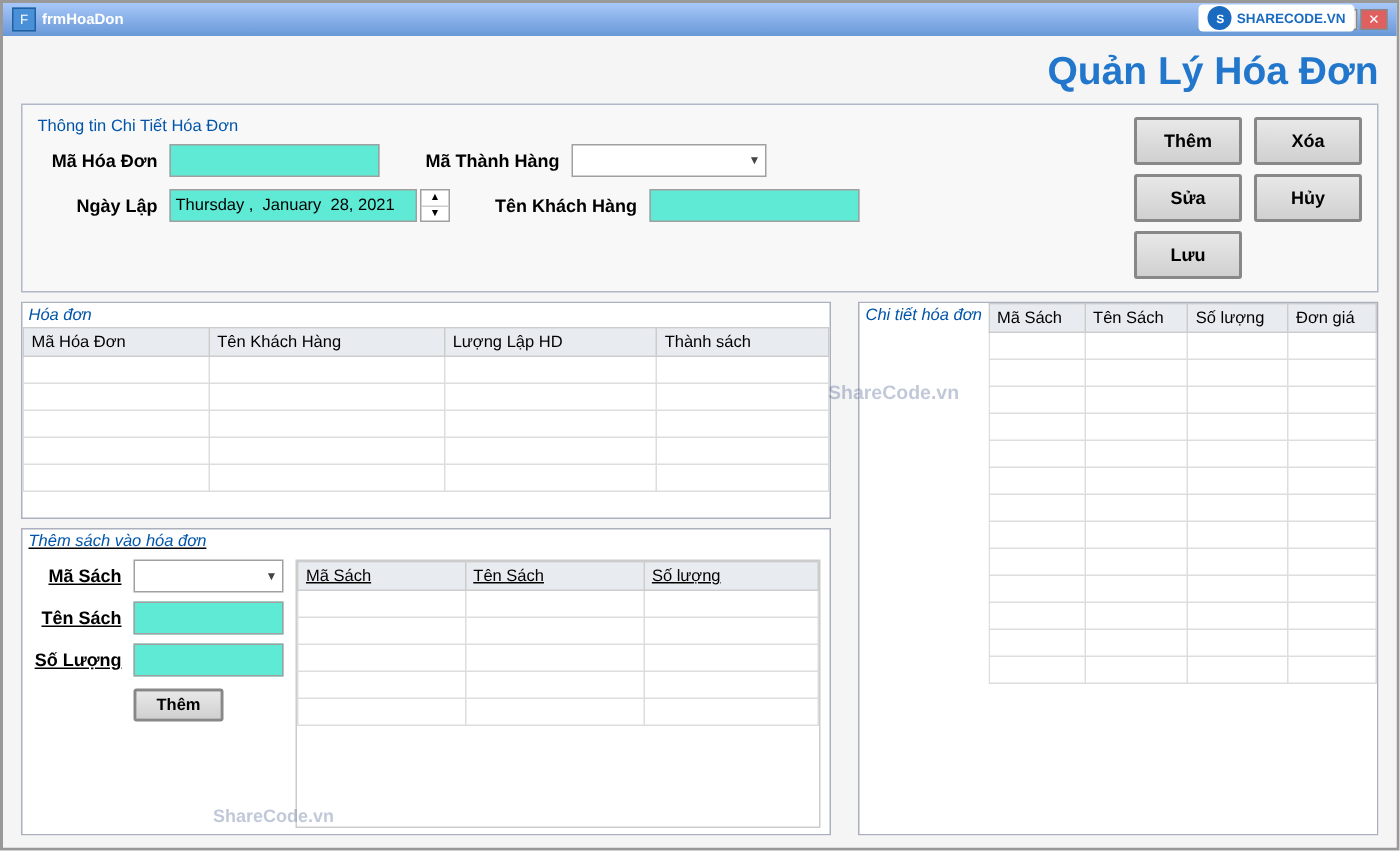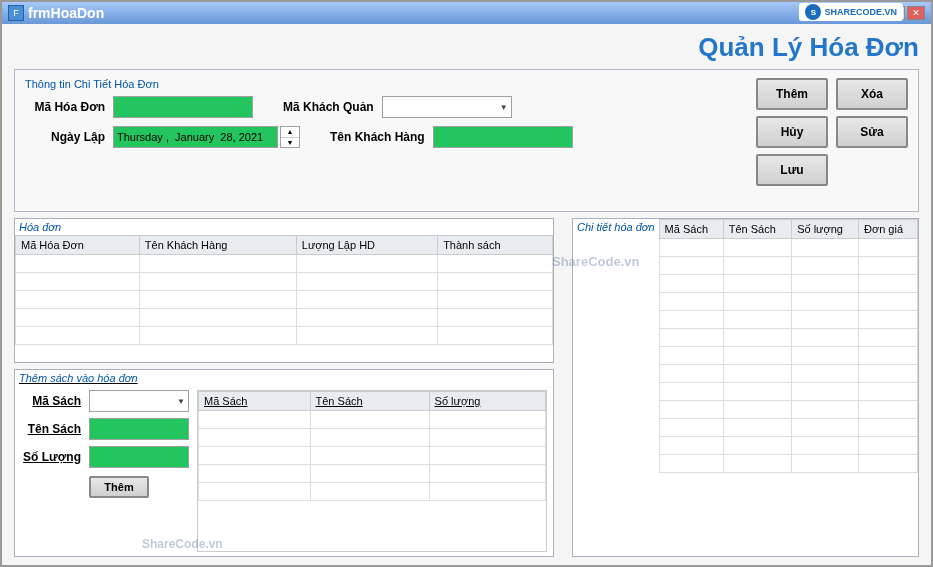--- a/index.html
+++ b/index.html
@@ -36,21 +36,21 @@
       border: 1px solid #2060a0;
       display: inline-block;
       font-size: 9px;
       color: white;
       text-align: center;
       line-height: 14px;
       flex-shrink: 0;
     }
     .title-bar-text {
       color: white;
-      font-size: 14px;
+      font-size: 10px;
       font-weight: bold;
       flex: 1;
     }
     .title-bar-buttons {
       display: flex;
       gap: 2px;
     }
     .title-bar-btn {
       width: 18px;
       height: 14px;
@@ -86,21 +86,21 @@
 
     .section-label {
       color: #0055aa;
       font-size: 11px;
       margin-bottom: 4px;
     }
 
     .top-section {
       border: 1px solid #b0b8c8;
       background: #f8f8f8;
-      padding: 8px 10px 25px 10px;
+      padding: 8px 10px 8px 10px;
       margin-bottom: 6px;
       display: flex;
       align-items: flex-start;
       gap: 14px;
       flex-shrink: 0;
     }
 
     .field-row {
       display: flex;
       gap: 30px;
@@ -124,21 +124,21 @@
     .field-label-sm {
       font-weight: bold;
       font-size: 12px;
       white-space: nowrap;
       min-width: 90px;
       text-align: right;
     }
 
     input[type="text"], .date-input {
       border: 1px solid #a0a0a0;
-      background: #22c55e;
+      background: #5eead4;
       height: 22px;
       font-size: 11px;
       padding: 0 3px;
     }
 
     .input-mahoadon { width: 140px; }
     .input-tenkhachhang { width: 140px; }
 
     .date-field {
       display: flex;
@@ -391,21 +391,21 @@
     <div class="top-section">
       <div class="top-section-inner">
         <div class="section-label">Thông tin Chi Tiết Hóa Đơn</div>
 
         <div class="field-row">
           <div class="field-item">
             <span class="field-label">Mã Hóa Đơn</span>
             <input type="text" class="input-mahoadon" value="" style="">
           </div>
           <div class="field-item">
-            <span class="field-label-sm">Mã Khách Quản</span>
+            <span class="field-label-sm">Mã Thành Hàng</span>
             <div class="select-wrapper">
               <select class="select-box">
                 <option value=""></option>
               </select>
             </div>
           </div>
         </div>
 
         <div class="field-row">
           <div class="field-item">
@@ -424,22 +424,22 @@
           </div>
         </div>
       </div>
 
       <div class="buttons-panel">
         <div class="btn-row">
           <button class="action-btn">Thêm</button>
           <button class="action-btn">Xóa</button>
         </div>
         <div class="btn-row">
+          <button class="action-btn">Sửa</button>
           <button class="action-btn">Hủy</button>
-          <button class="action-btn">Sửa</button>
         </div>
         <div class="btn-row">
           <button class="action-btn">Lưu</button>
         </div>
       </div>
     </div>
 
     <div class="bottom-section">
 
       <div class="left-panel">

